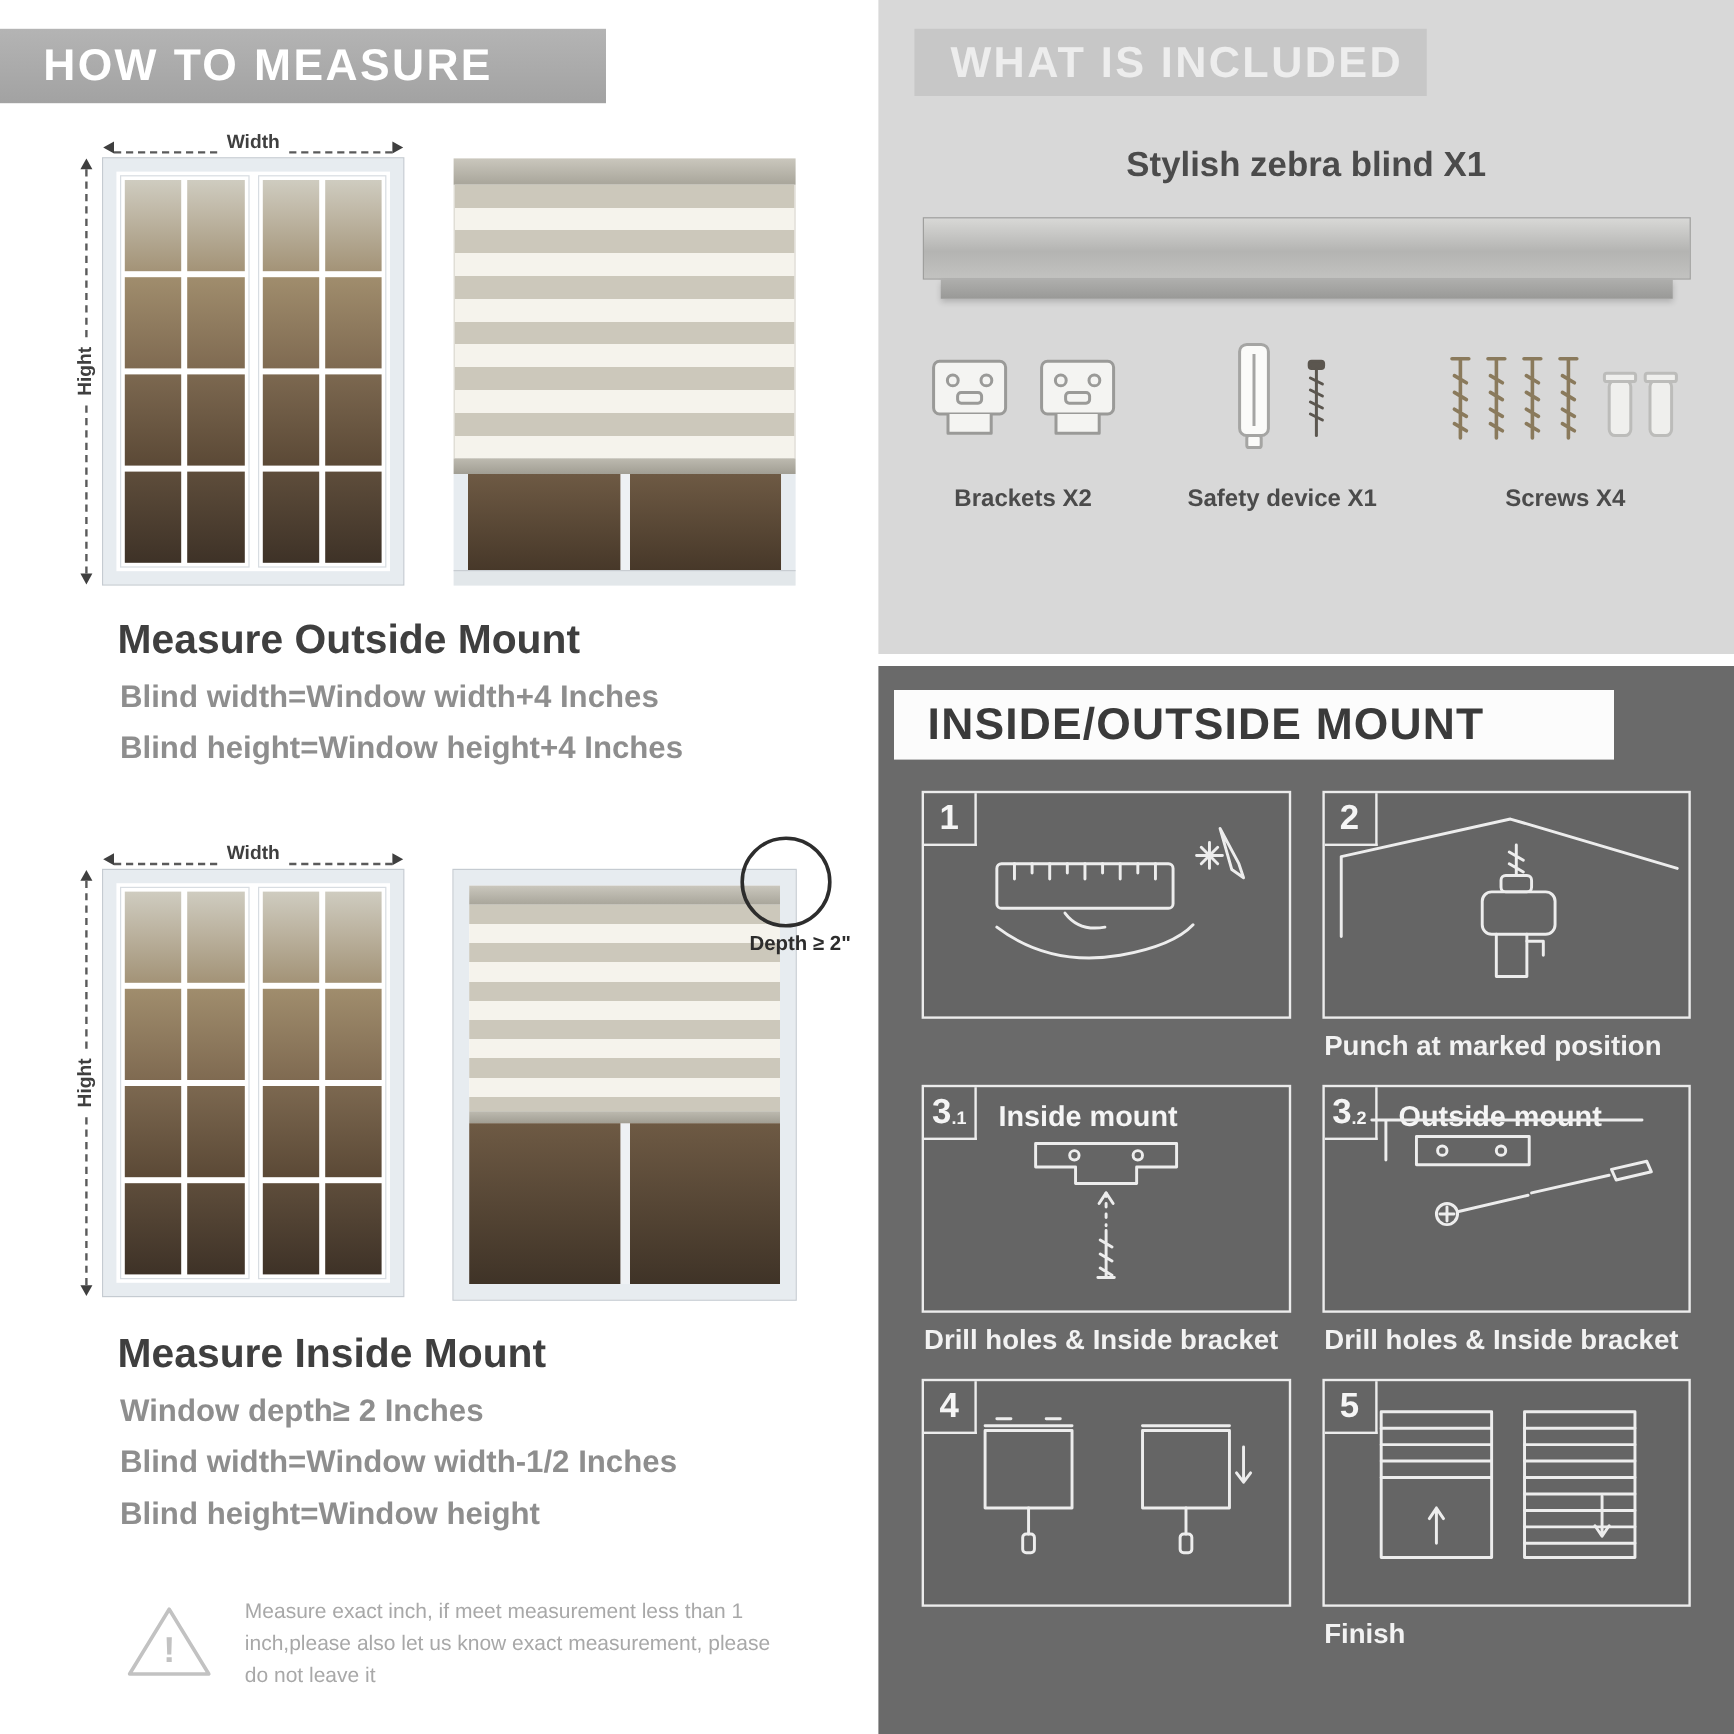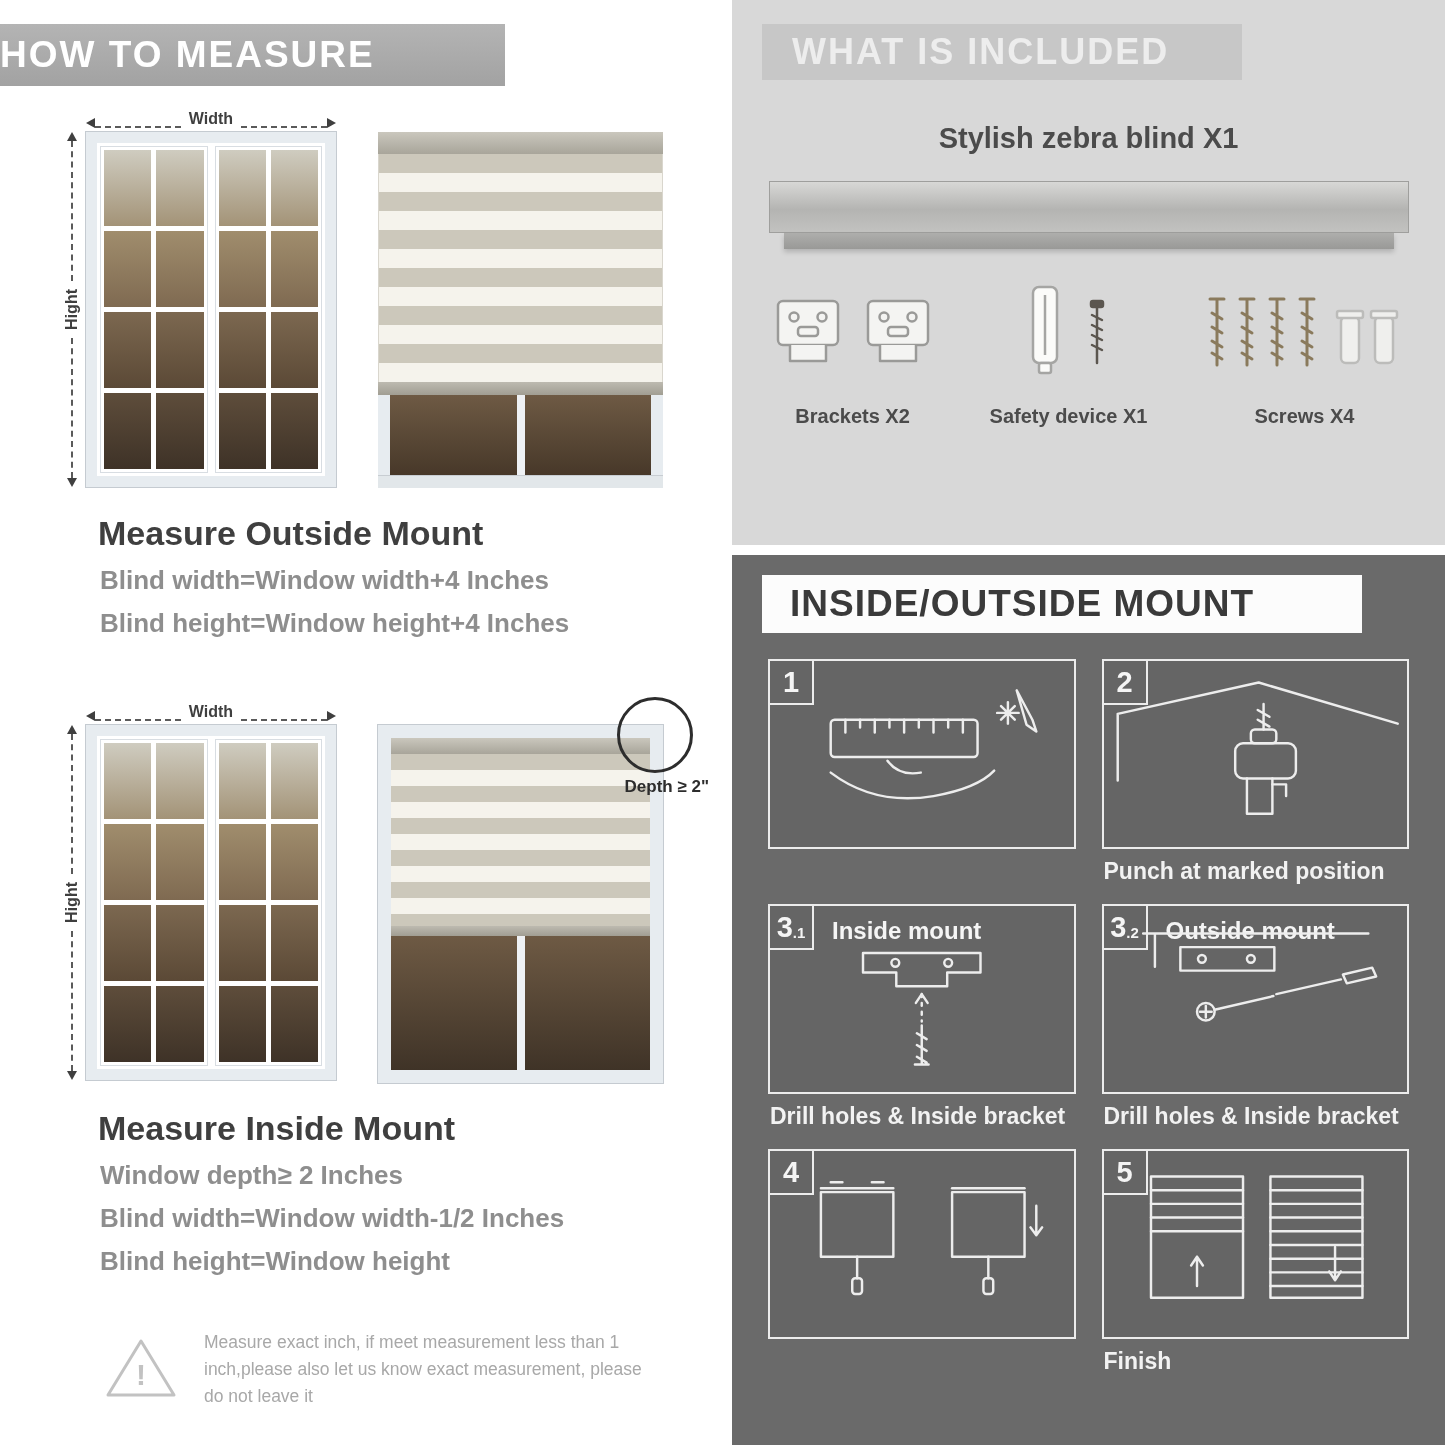--- a/index.html
+++ b/index.html
@@ -2,21 +2,21 @@
 <html><head>
 <meta charset="utf-8">
 <style>
   html,body{margin:0;padding:0;}
   body{font-family:"Liberation Sans",sans-serif;background:#ffffff;}
   .page{width:1445px;height:1445px;overflow:hidden;display:flex;background:#ffffff;}
 
   
   .left-col{width:722px;height:1445px;background:#ffffff;position:relative;}
   .htm-header{margin-top:24px;width:505px;height:62px;background:linear-gradient(180deg,#b4b4b4,#a2a2a2);
-    color:#ffffff;font-size:37px;font-weight:bold;line-height:62px;
+    color:#ffffff;font-size:37px;font-weight:bold;line-height:62px;padding-left:36px;
     box-sizing:border-box;letter-spacing:2px;}
   .fig-row{display:flex;margin-top:22px;margin-left:58px;}
   .fig-row.second{margin-top:62px;}
 
   
   .win-fig{width:282px;}
   .meas-top{display:flex;align-items:flex-end;width:250px;margin-left:28px;height:20px;margin-bottom:4px;}
   .dash{flex:1;border-top:2px dashed #5a5a5a;}
   .meas-lbl{font-size:16px;font-weight:bold;color:#3f3f3f;padding:0 8px;white-space:nowrap;}
   .ah{width:0;height:0;display:block;}
@@ -69,32 +69,32 @@
   .m-line{font-size:26px;font-weight:bold;color:#8e8e8e;margin:12px 0 0 100px;}
 
   .note-row{display:flex;margin:52px 0 0 104px;align-items:flex-start;}
   .note-icon{flex:0 0 auto;margin-top:6px;}
   .note-text{width:450px;margin-left:26px;color:#a8a8a8;font-size:17.5px;line-height:1.55;}
 
   
   .right-col{width:713px;margin-left:10px;height:1445px;display:flex;flex-direction:column;}
 
   .included-panel{height:545px;background:#d8d8d8;box-sizing:border-box;}
-  .inc-header{margin:24px 0 0 30px;width:480px;height:56px;background:#c7c7c7;color:#ededed;
+  .inc-header{margin:24px 0 0 30px;width:427px;height:56px;background:#c7c7c7;color:#ededed;
     font-size:36px;font-weight:bold;line-height:56px;padding-left:30px;box-sizing:border-box;letter-spacing:2px;}
   .product-label{text-align:center;margin-top:42px;color:#4b4b4b;font-size:29px;font-weight:bold;}
   .headrail-illus{margin:26px auto 0;width:640px;}
   .hr-top{height:52px;background:linear-gradient(180deg,#d8d8d6,#b4b4b2 55%,#c2c2c0);border:1px solid #9f9f9d;box-sizing:border-box;}
   .hr-bottom{height:16px;width:610px;margin:0 auto;background:linear-gradient(180deg,#aeaeac,#999997);box-shadow:0 3px 5px rgba(0,0,0,0.18);}
   .inc-items{display:flex;justify-content:center;gap:52px;align-items:flex-end;margin-top:34px;}
   .inc-item{display:flex;flex-direction:column;align-items:center;}
   .inc-label{font-size:20px;font-weight:bold;color:#4b4b4b;margin-top:14px;text-align:center;white-space:nowrap;}
 
   .mount-panel{flex:1;margin-top:10px;background:#6a6a6a;box-sizing:border-box;}
-  .mount-header{margin:20px 0 0 30px;width:600px;height:58px;background:#fcfcfc;color:#3a3a3a;
+  .mount-header{margin:20px 0 0 13px;width:600px;height:58px;background:#fcfcfc;color:#3a3a3a;
     font-size:37px;font-weight:bold;line-height:58px;padding-left:28px;box-sizing:border-box;letter-spacing:1px;}
   .steps-grid{margin:26px 36px 0;display:grid;grid-template-columns:1fr 1fr;column-gap:26px;}
   .step{display:flex;flex-direction:column;}
   .step-tile{position:relative;height:190px;border:2px solid #ececec;background:#656565;box-sizing:border-box;}
   .step-num-box{position:absolute;top:0;left:0;min-width:44px;height:44px;padding:0 6px;
     border-right:2px solid #ececec;border-bottom:2px solid #ececec;color:#f5f5f5;
     font-size:29px;font-weight:bold;display:flex;align-items:center;justify-content:center;box-sizing:border-box;}
   .num-sub{font-size:15px;font-weight:bold;align-self:flex-end;margin-bottom:7px;}
   .step-title{position:absolute;top:11px;left:62px;color:#f5f5f5;font-size:24px;font-weight:bold;}
   .step-illus{position:absolute;inset:0;width:100%;height:100%;}

